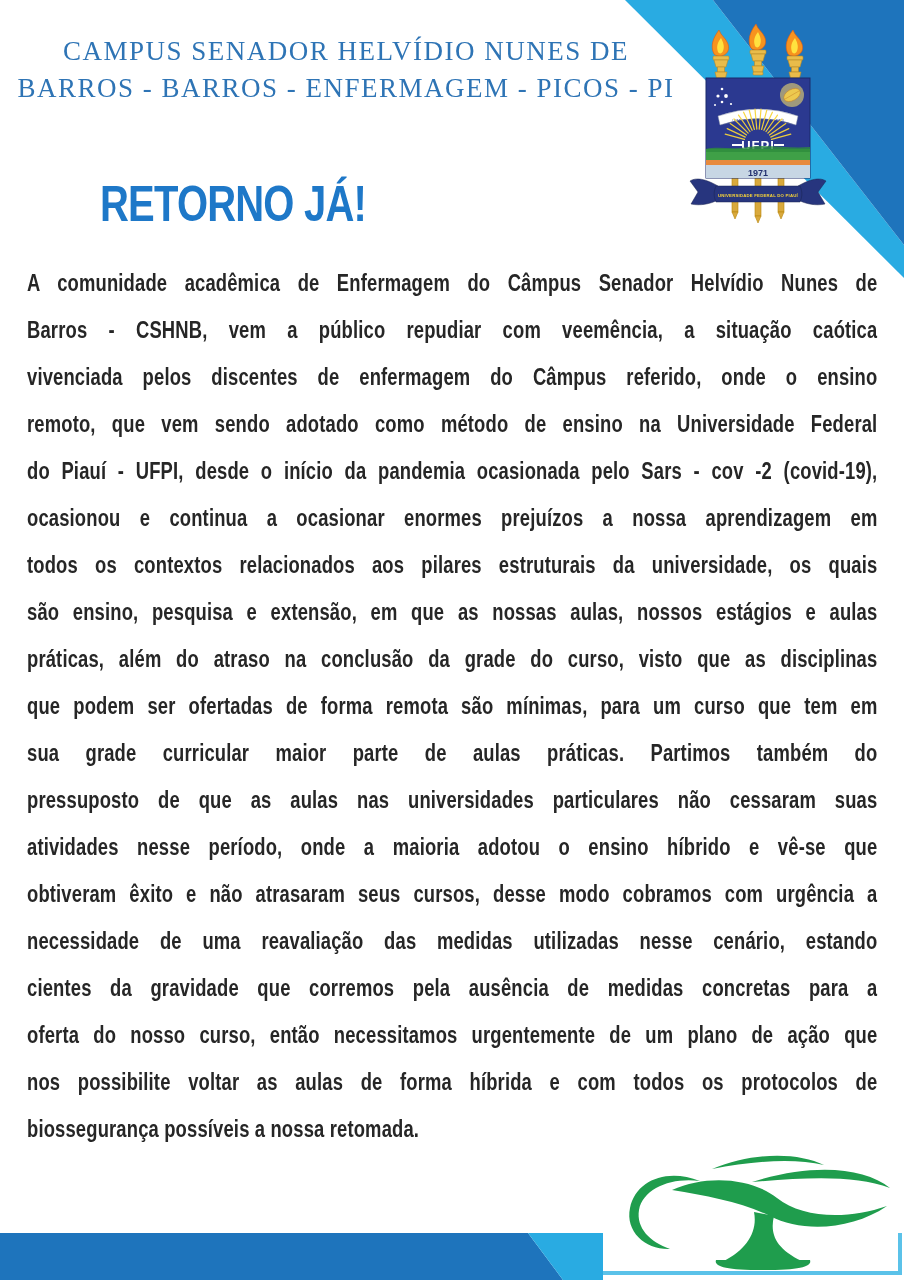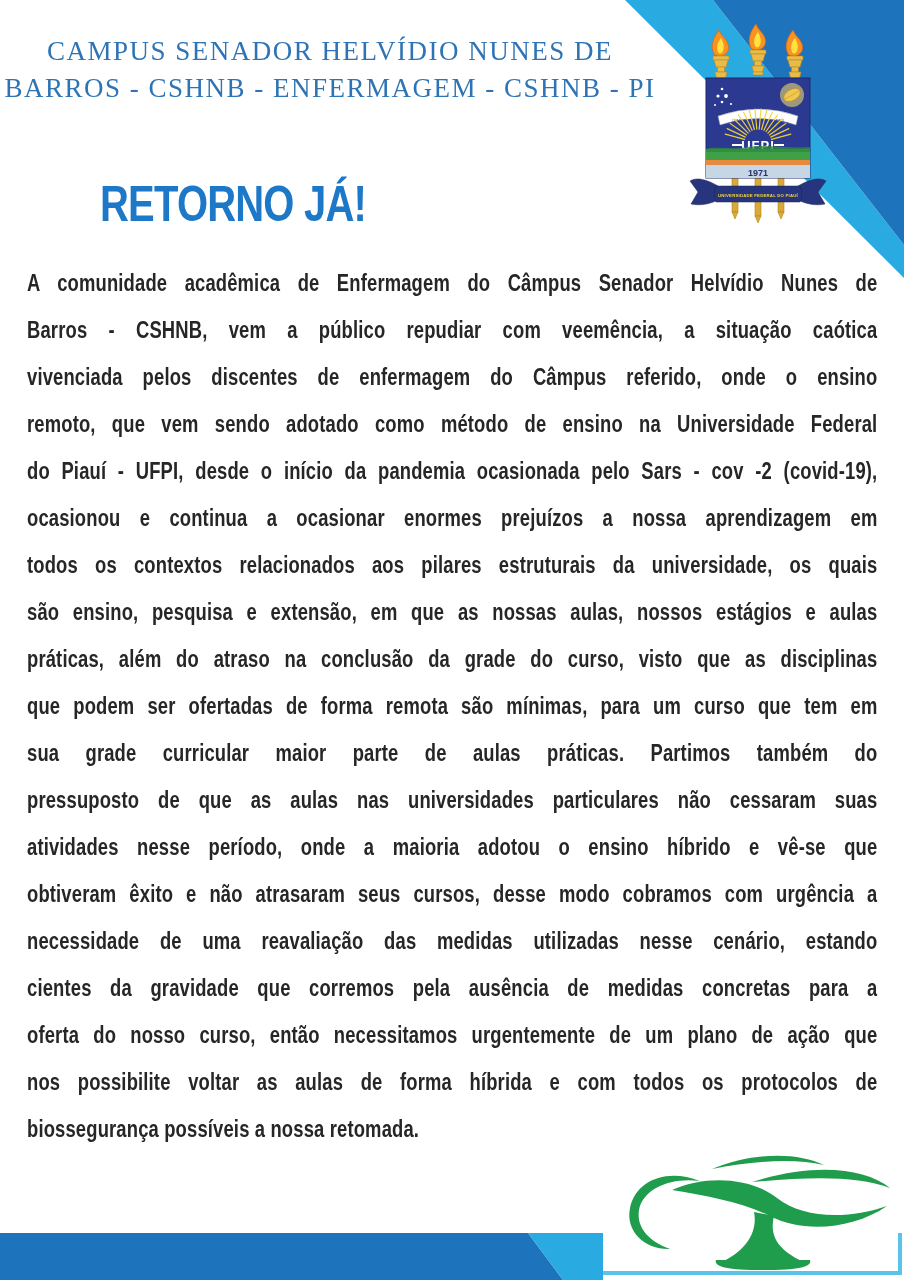--- a/index.html
+++ b/index.html
@@ -10,21 +10,21 @@
     background:#ffffff;
     overflow:hidden;
     font-family:"Liberation Sans",sans-serif;
   }
   svg{display:block;}
   .ribbon-top{position:absolute;top:0;right:0;z-index:1;}
   .ribbon-bottom{position:absolute;left:0;top:1233px;z-index:1;}
   .crest{position:absolute;left:688px;top:16px;z-index:2;}
   .tree{position:absolute;left:612px;top:1148px;z-index:2;}
   .header{
-    position:absolute;top:33px;left:0;width:660px;z-index:3;
+    position:absolute;top:33px;left:16px;width:660px;z-index:3;
     text-align:center;
     color:#2E74B5;
     font-family:"Liberation Serif",serif;
     font-size:27px;line-height:37px;
     letter-spacing:1.5px;
     white-space:nowrap;
   }
   .doc-title{
     position:absolute;left:100px;top:179px;z-index:3;
     color:#1E78C8;
@@ -60,21 +60,21 @@
 
   <svg class="ribbon-bottom" width="904" height="47" viewBox="0 0 904 47">
     <polygon points="0,0 528,0 563,47 0,47" fill="#1E74BC"></polygon>
     <polygon points="528,0 603,0 603,47 563,47" fill="#29ABE2"></polygon>
     <rect x="603" y="38" width="299" height="4" fill="#5BC2E9"></rect>
     <rect x="898" y="0" width="4" height="42" fill="#5BC2E9"></rect>
   </svg>
 
   <div class="header">
     <div>CAMPUS SENADOR HELVÍDIO NUNES DE</div>
-    <div>BARROS - CSHNB - ENFERMAGEM - CSHNB - PI</div>
+    <div>BARROS - BARROS - ENFERMAGEM - PICOS - PI</div>
   </div>
 
   <svg class="crest" width="140" height="216" viewBox="0 0 140 216">
 
     <g fill="#D9A93C" stroke="#B8860B" stroke-width="0.6">
       <rect x="44" y="160" width="6" height="36"></rect>
         <path d="M44,196 L47,203 L50,196 Z"></path>
       <rect x="67" y="160" width="6" height="40"></rect>
         <path d="M67,200 L70,207 L73,200 Z"></path>
       <rect x="90" y="160" width="6" height="36"></rect>

